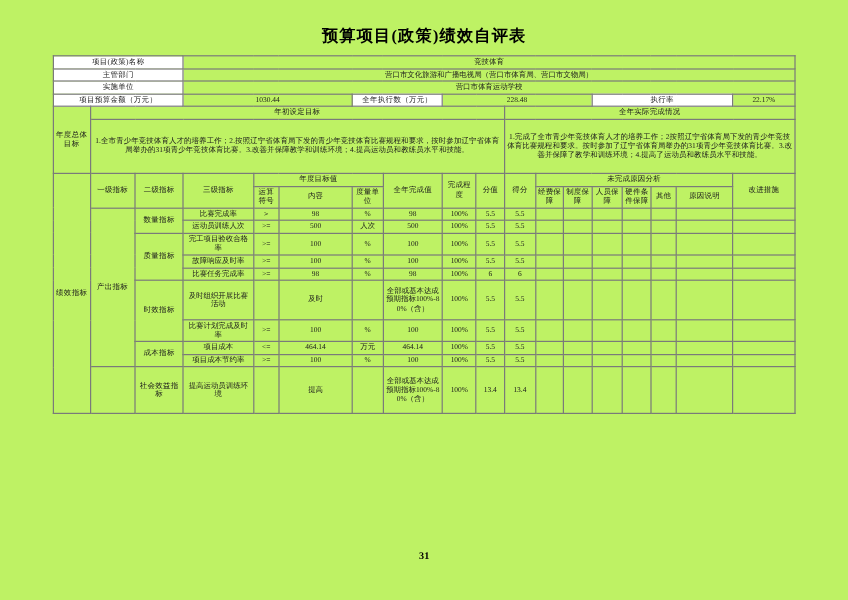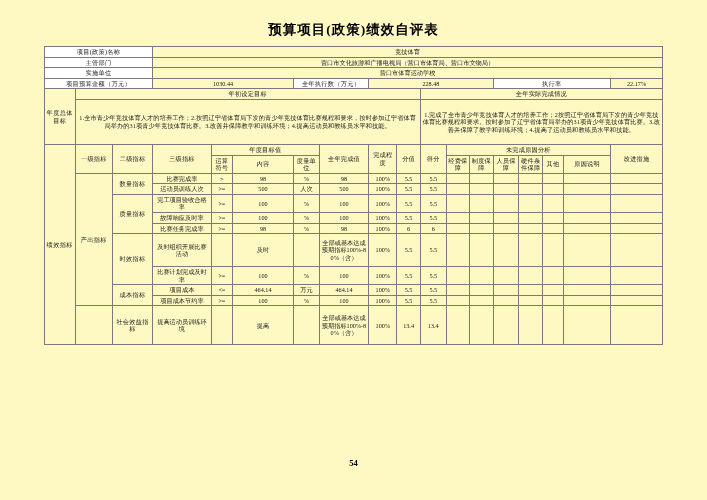--- a/index.html
+++ b/index.html
@@ -13,21 +13,21 @@
     font-family: "Liberation Serif", "DejaVu Serif", serif;
     color: #000;
     position: relative;
     overflow: hidden;
   }
   .page {
     position: absolute;
     left: 0; top: 0;
     width: 707px;
     height: 500px;
-    background: #fef9c3;
+    background: #bef264;
   }
   .title {
     text-align: center;
     font-size: 13.5px;
     font-weight: bold;
     letter-spacing: 1px;
     margin-top: 22px;
     line-height: 1.2;
   }
   .subtitle {
@@ -372,15 +372,15 @@
       <td></td>
       <td></td>
       <td></td>
       <td></td>
       <td></td>
     </tr>
 
   </tbody>
     </table>
 
-  <div class="pageno">54</div>
+  <div class="pageno">31</div>
 
 </div>
 
 </body></html>

